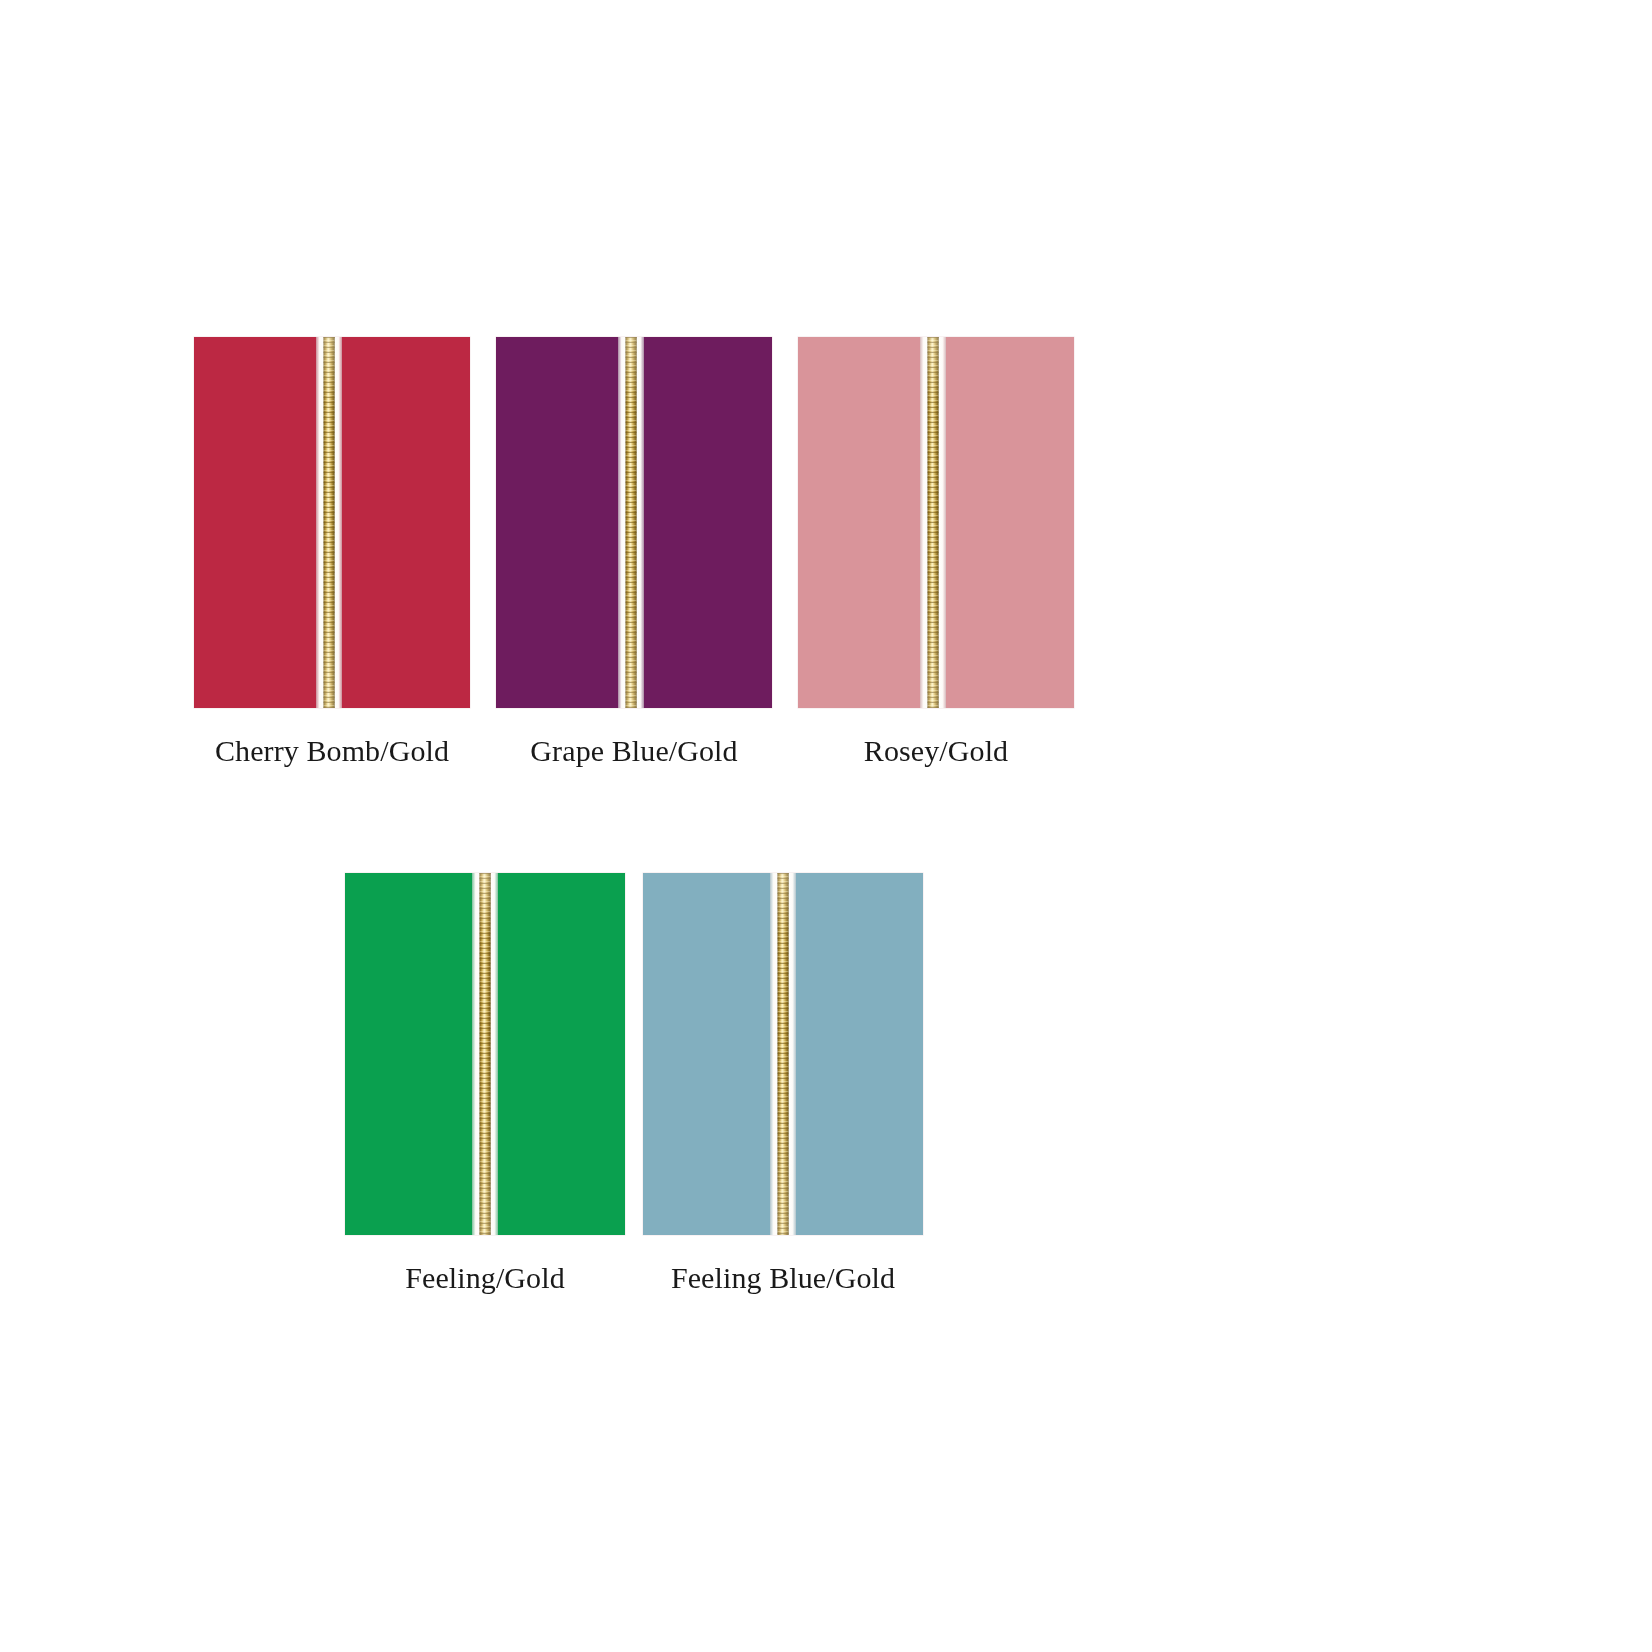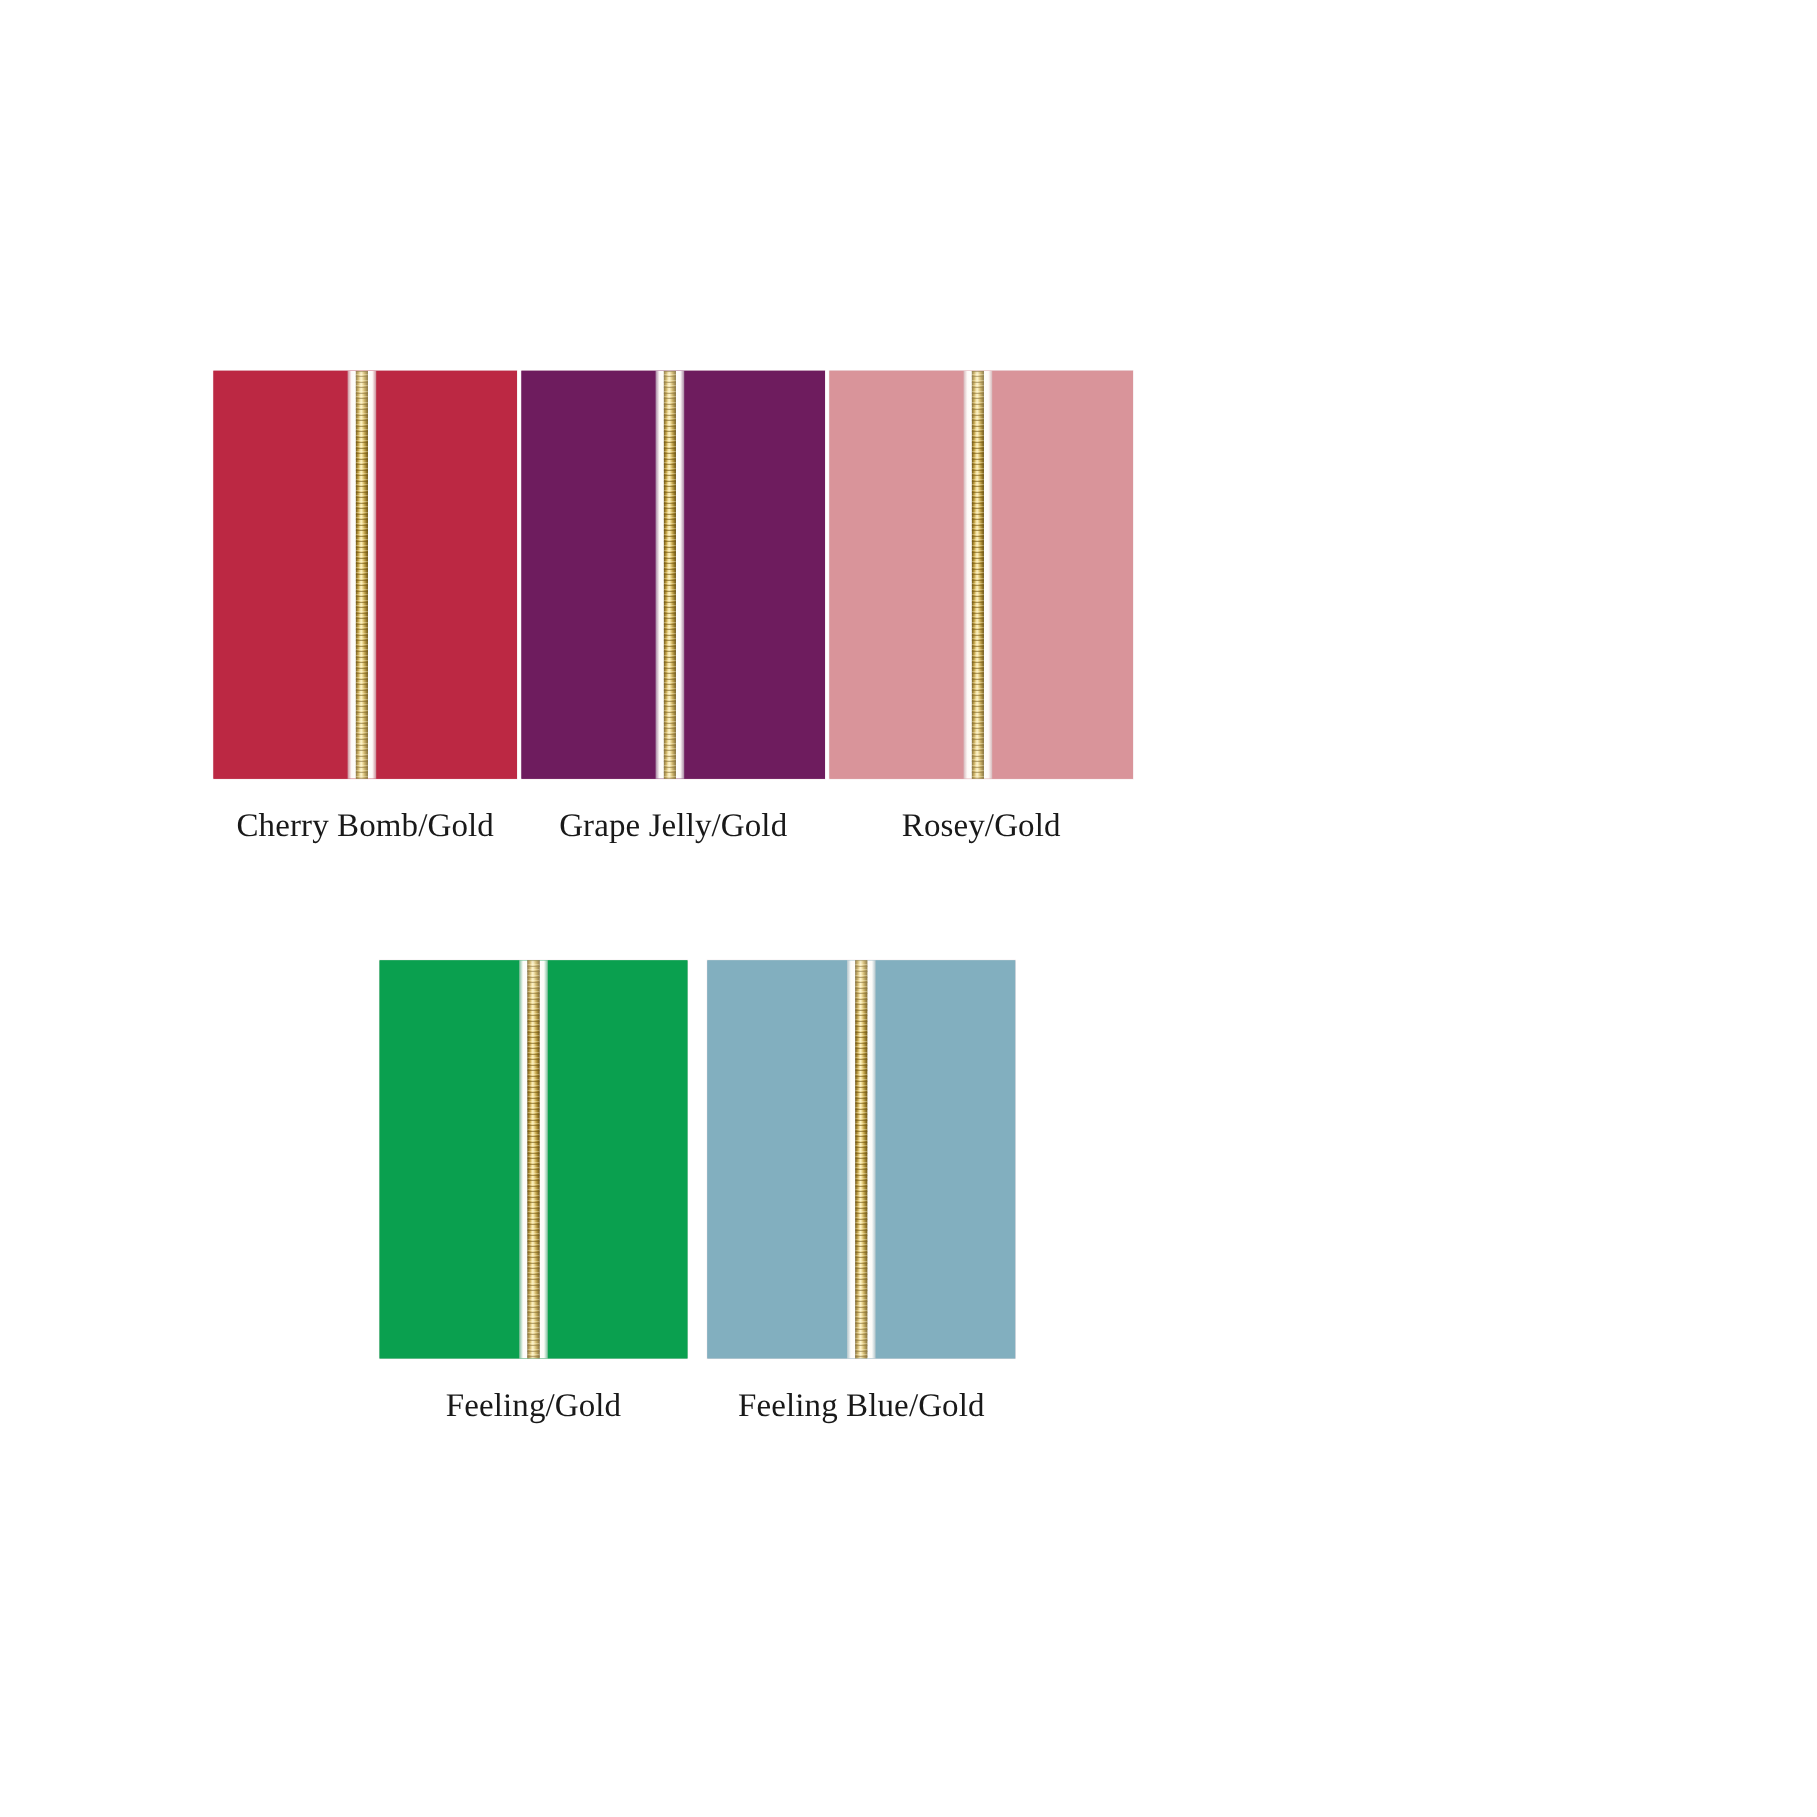--- a/index.html
+++ b/index.html
@@ -141,21 +141,21 @@
     color: #191919;
     white-space: nowrap;
     letter-spacing: 0.1px;
   }
 </style>
 </head>
 <body style="background: rgb(255, 255, 255);">
 
 <div id="board">
 
-  <div class="swatch-row" id="row-1" style="gap: 4px;">
+  <div class="swatch-row" id="row-1" style="gap: 26px;">
       <div class="swatch-cell">
         <div class="panel" style="width: 276px; height: 371px; background: rgb(188, 40, 67);">
           <div class="fabric-left" style="left: 0px; width: calc(49% - 13px); background: rgb(188, 40, 67);"></div>
           <div class="fabric-right" style="left: calc(49% + 13px); right: 0px; background: rgb(188, 40, 67);"></div>
           <div class="zipper" style="left: calc(49% - 13px); width: 26px;">
             <div class="tape"></div>
             <div class="seam-left" style="left: 0px;"></div>
             <div class="seam-right" style="right: 0px;"></div>
             <div class="teeth" style="width: 11px;"></div>
           </div>
@@ -166,21 +166,21 @@
         <div class="panel" style="width: 276px; height: 371px; background: rgb(110, 28, 94);">
           <div class="fabric-left" style="left: 0px; width: calc(49% - 13px); background: rgb(110, 28, 94);"></div>
           <div class="fabric-right" style="left: calc(49% + 13px); right: 0px; background: rgb(110, 28, 94);"></div>
           <div class="zipper" style="left: calc(49% - 13px); width: 26px;">
             <div class="tape"></div>
             <div class="seam-left" style="left: 0px;"></div>
             <div class="seam-right" style="right: 0px;"></div>
             <div class="teeth" style="width: 11px;"></div>
           </div>
         </div>
-        <div class="caption">Grape Jelly/Gold</div>
+        <div class="caption">Grape Blue/Gold</div>
       </div>
       <div class="swatch-cell">
         <div class="panel" style="width: 276px; height: 371px; background: rgb(217, 148, 154);">
           <div class="fabric-left" style="left: 0px; width: calc(49% - 13px); background: rgb(217, 148, 154);"></div>
           <div class="fabric-right" style="left: calc(49% + 13px); right: 0px; background: rgb(217, 148, 154);"></div>
           <div class="zipper" style="left: calc(49% - 13px); width: 26px;">
             <div class="tape"></div>
             <div class="seam-left" style="left: 0px;"></div>
             <div class="seam-right" style="right: 0px;"></div>
             <div class="teeth" style="width: 11px;"></div>

